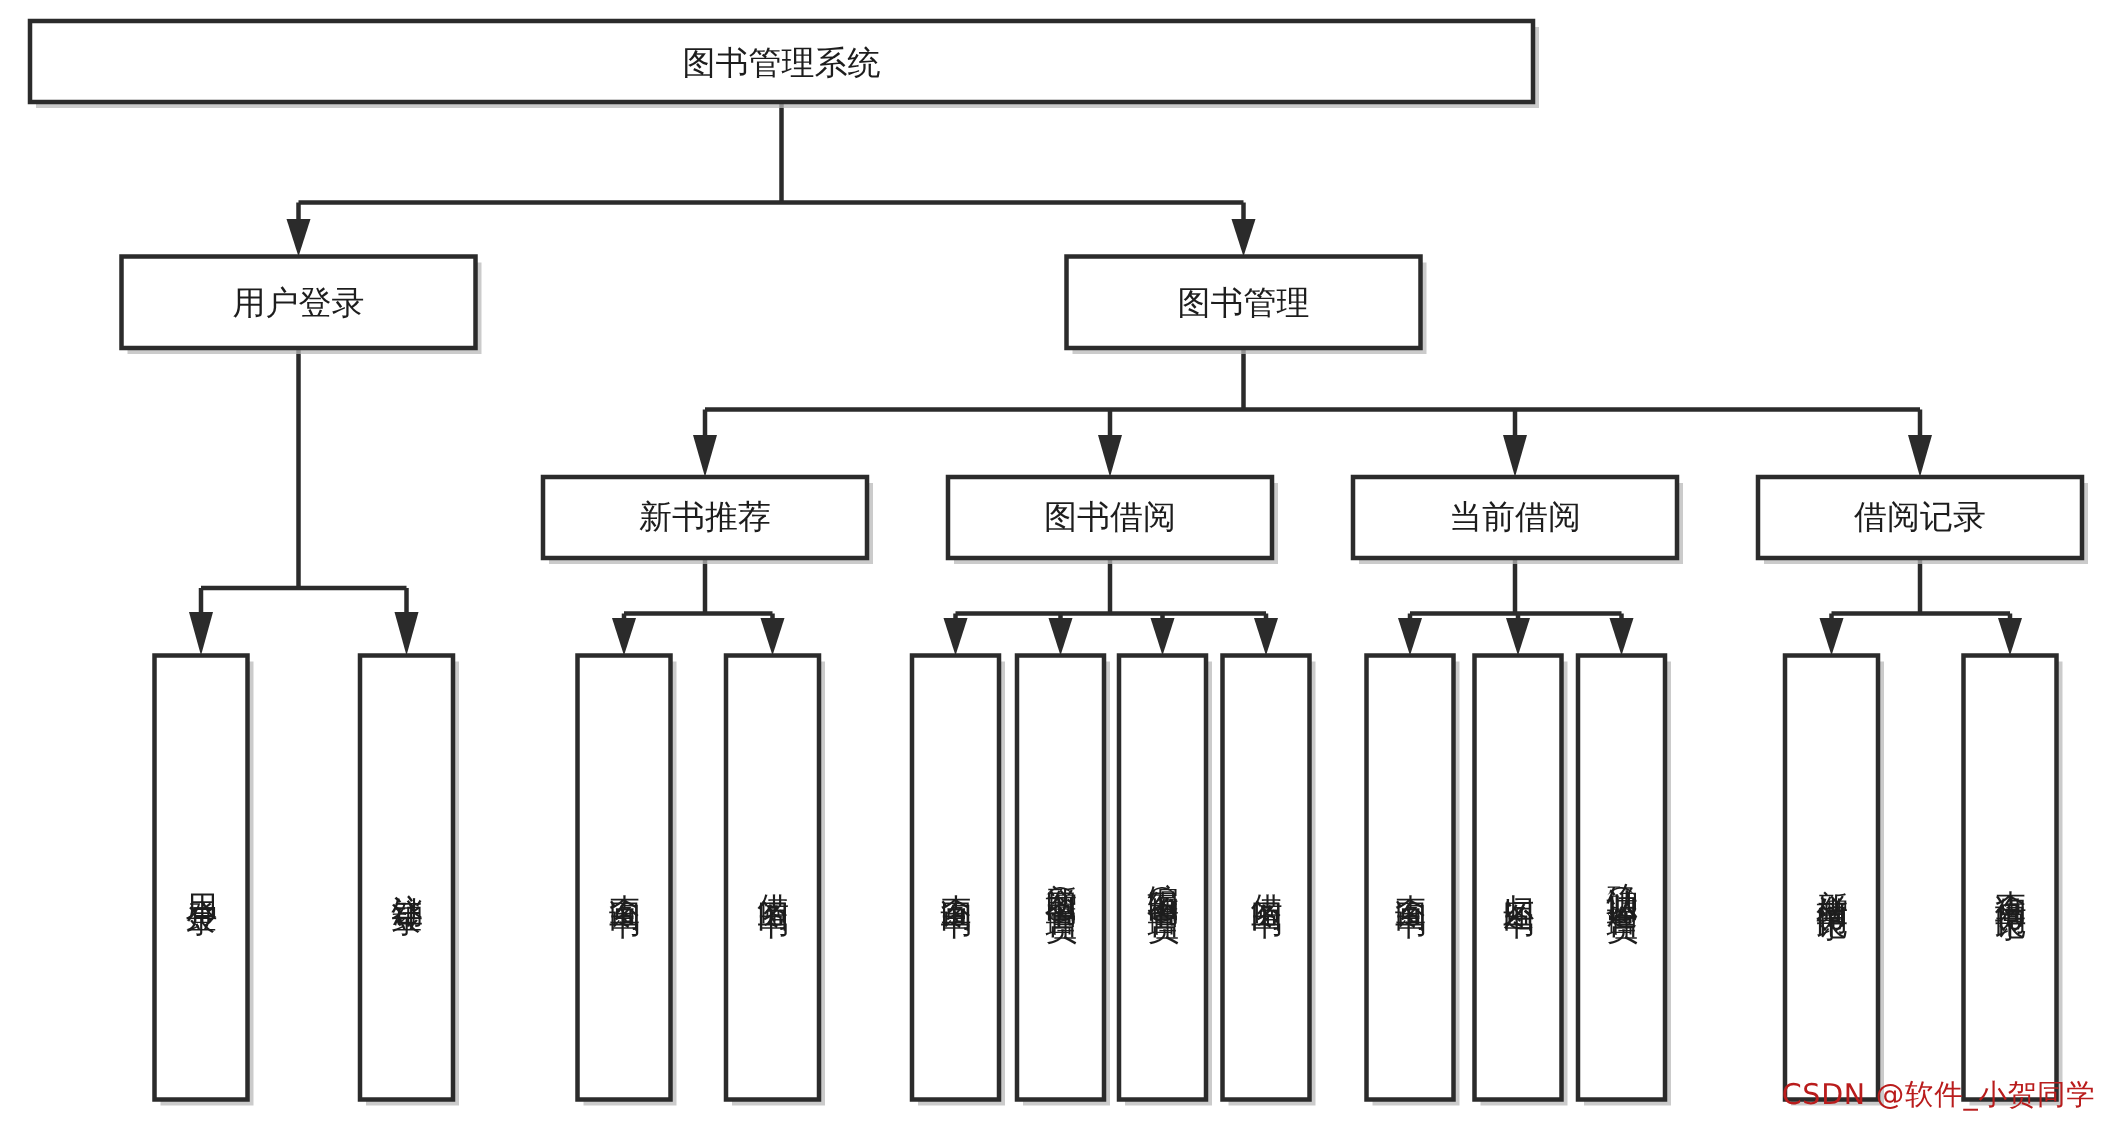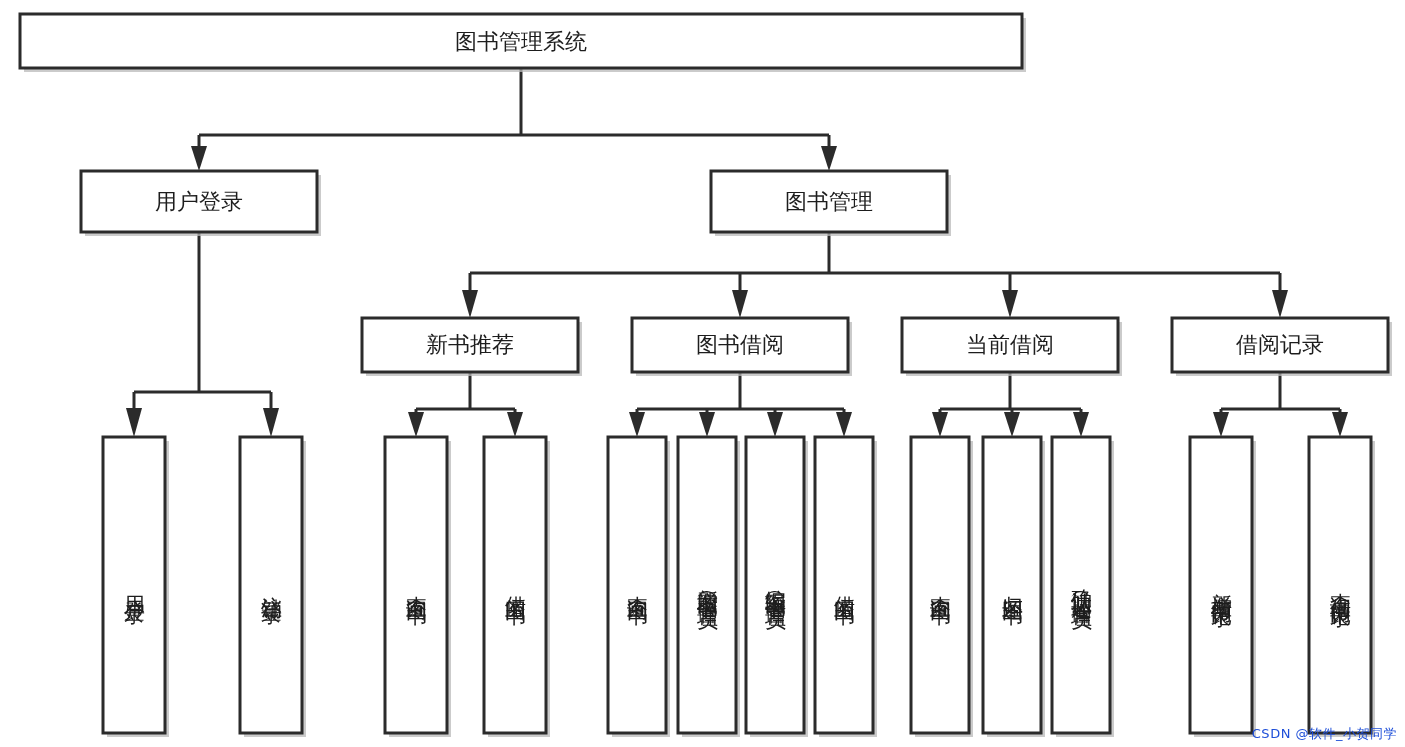--- a/index.html
+++ b/index.html
@@ -66,22 +66,22 @@
     align-items: center;
     justify-content: center;
     white-space: nowrap;
     pointer-events: none;
   }
   .watermark {
     position: absolute;
     right: 8px;
     bottom: 4px;
     font-family: "DejaVu Sans", "Liberation Sans", sans-serif;
-    font-size: 13px;
-    color: #1d4ed8;
+    font-size: 19px;
+    color: #b91c1c;
     letter-spacing: 0.5px;
     white-space: nowrap;
   }
 </style>
 </head>
 <body>
 
 <div id="diagram-root">
 
   <svg class="tree-canvas" viewBox="0 0 1405 747">

